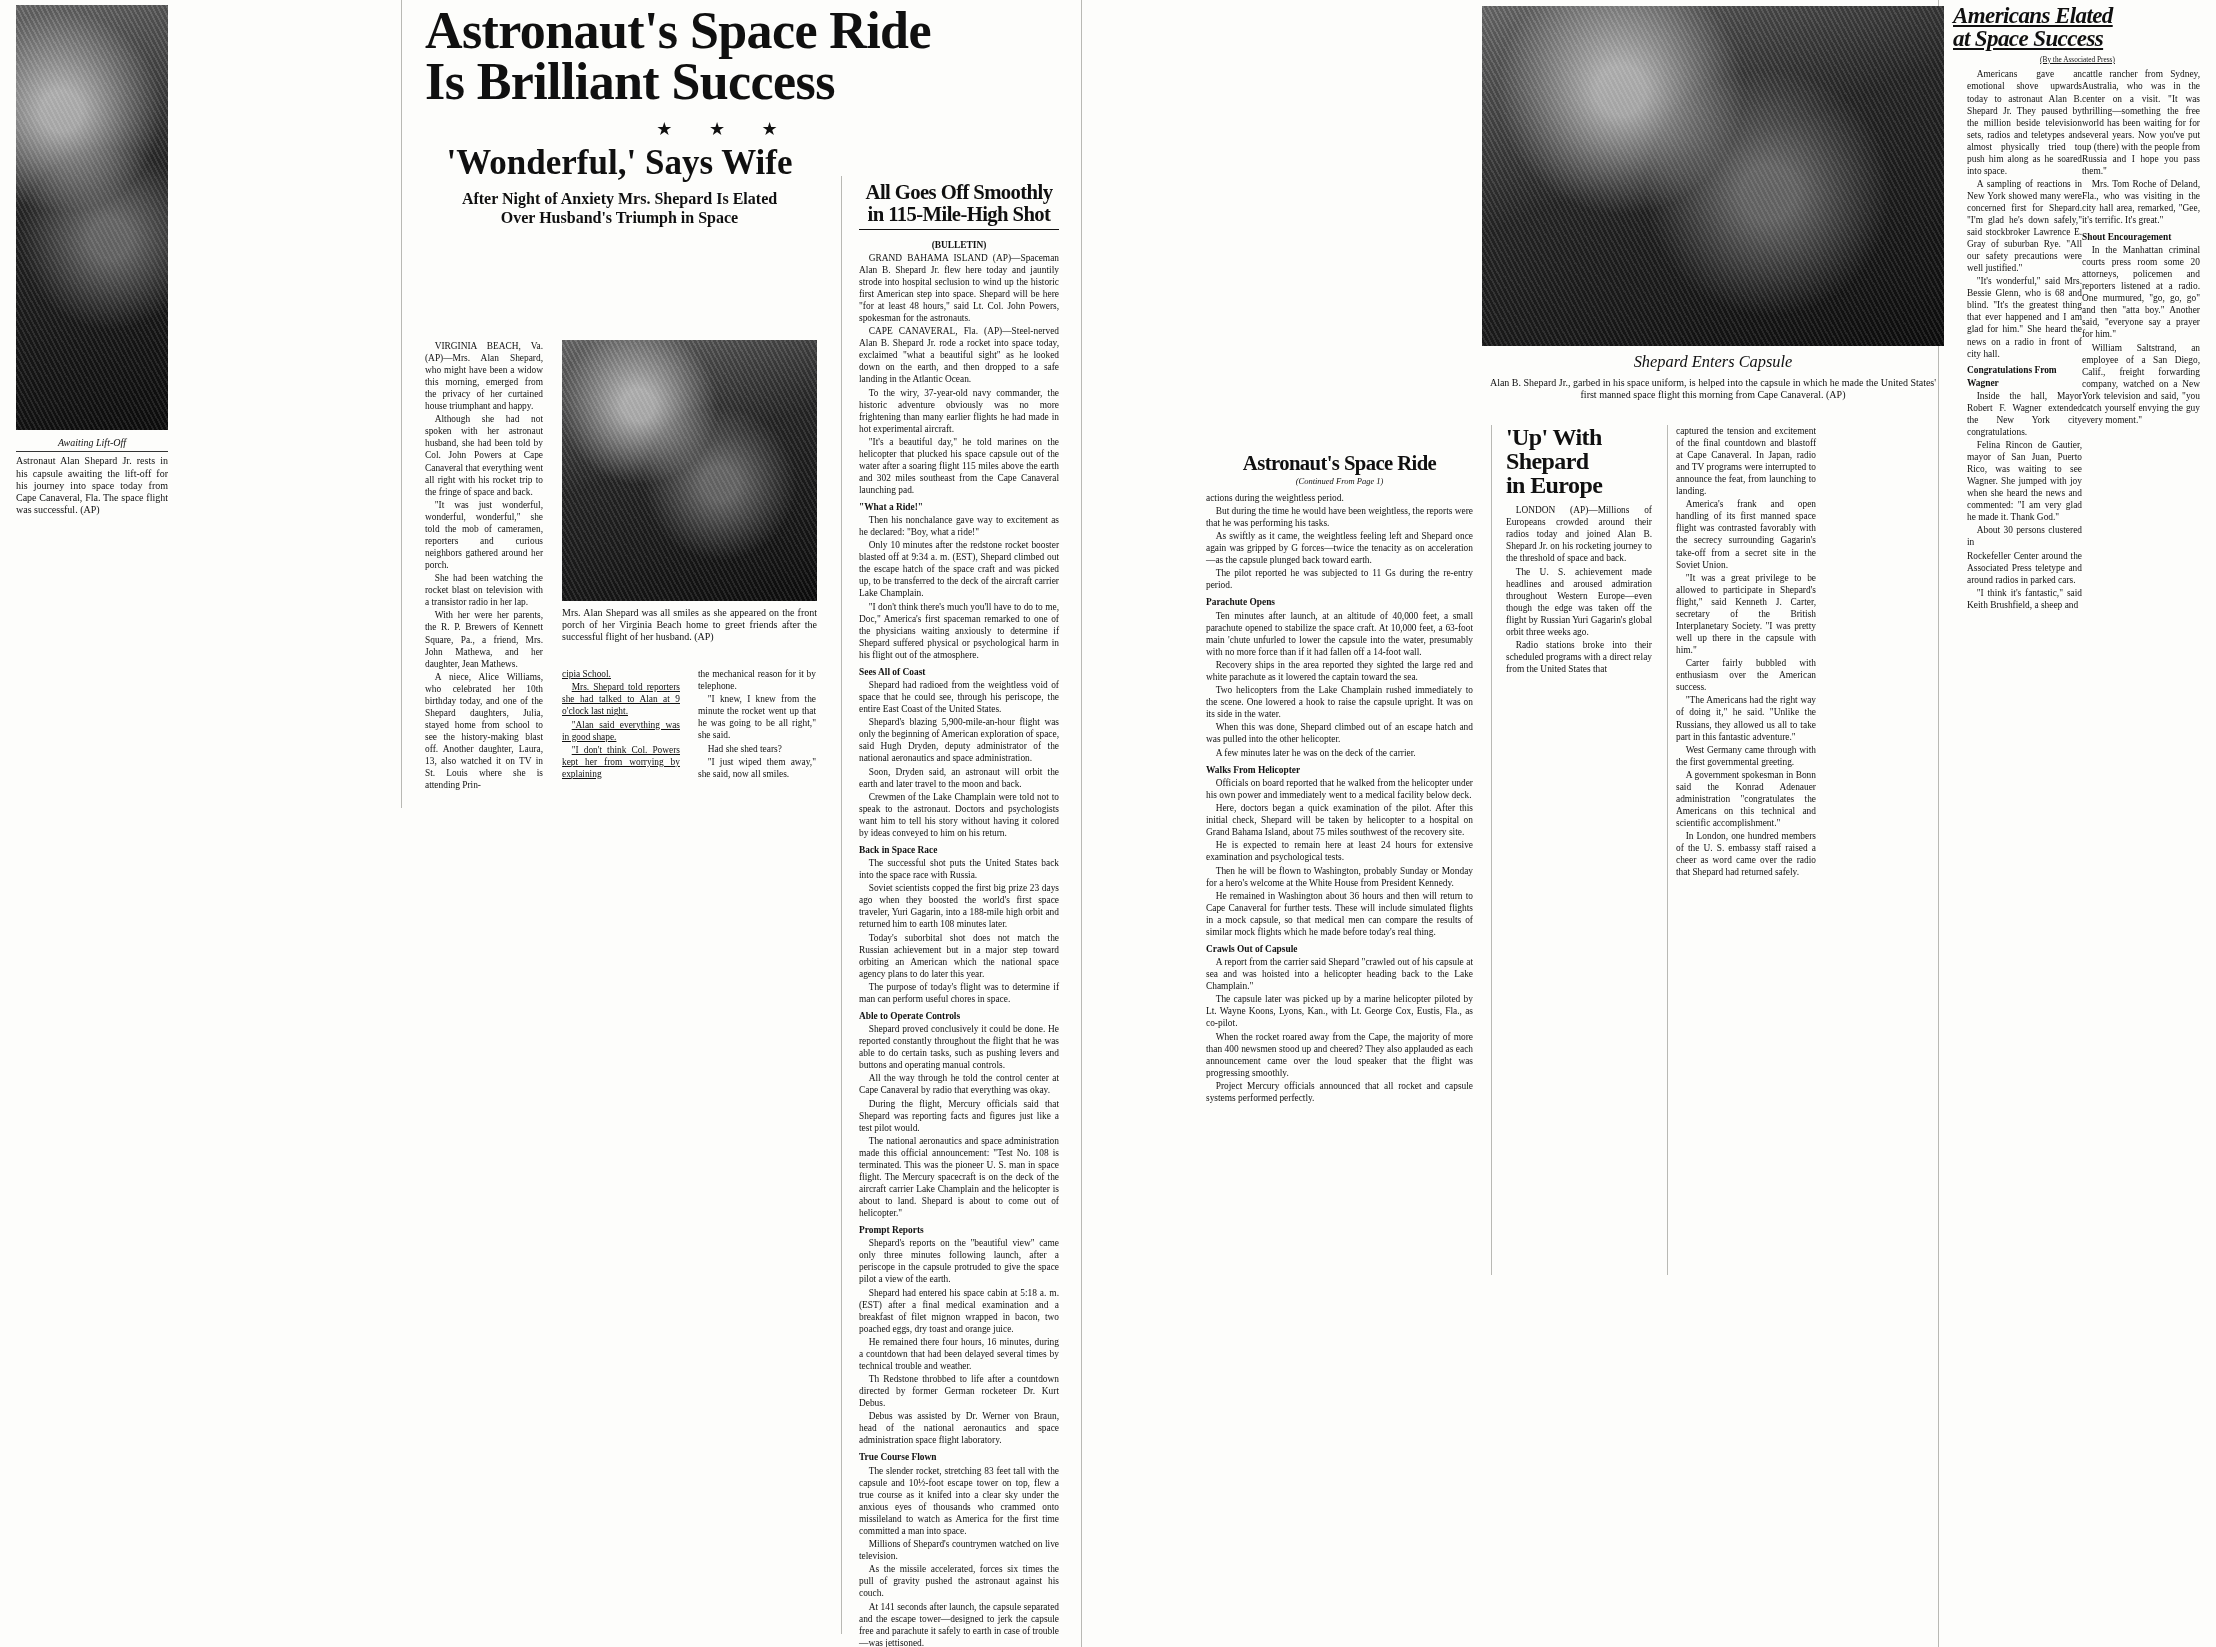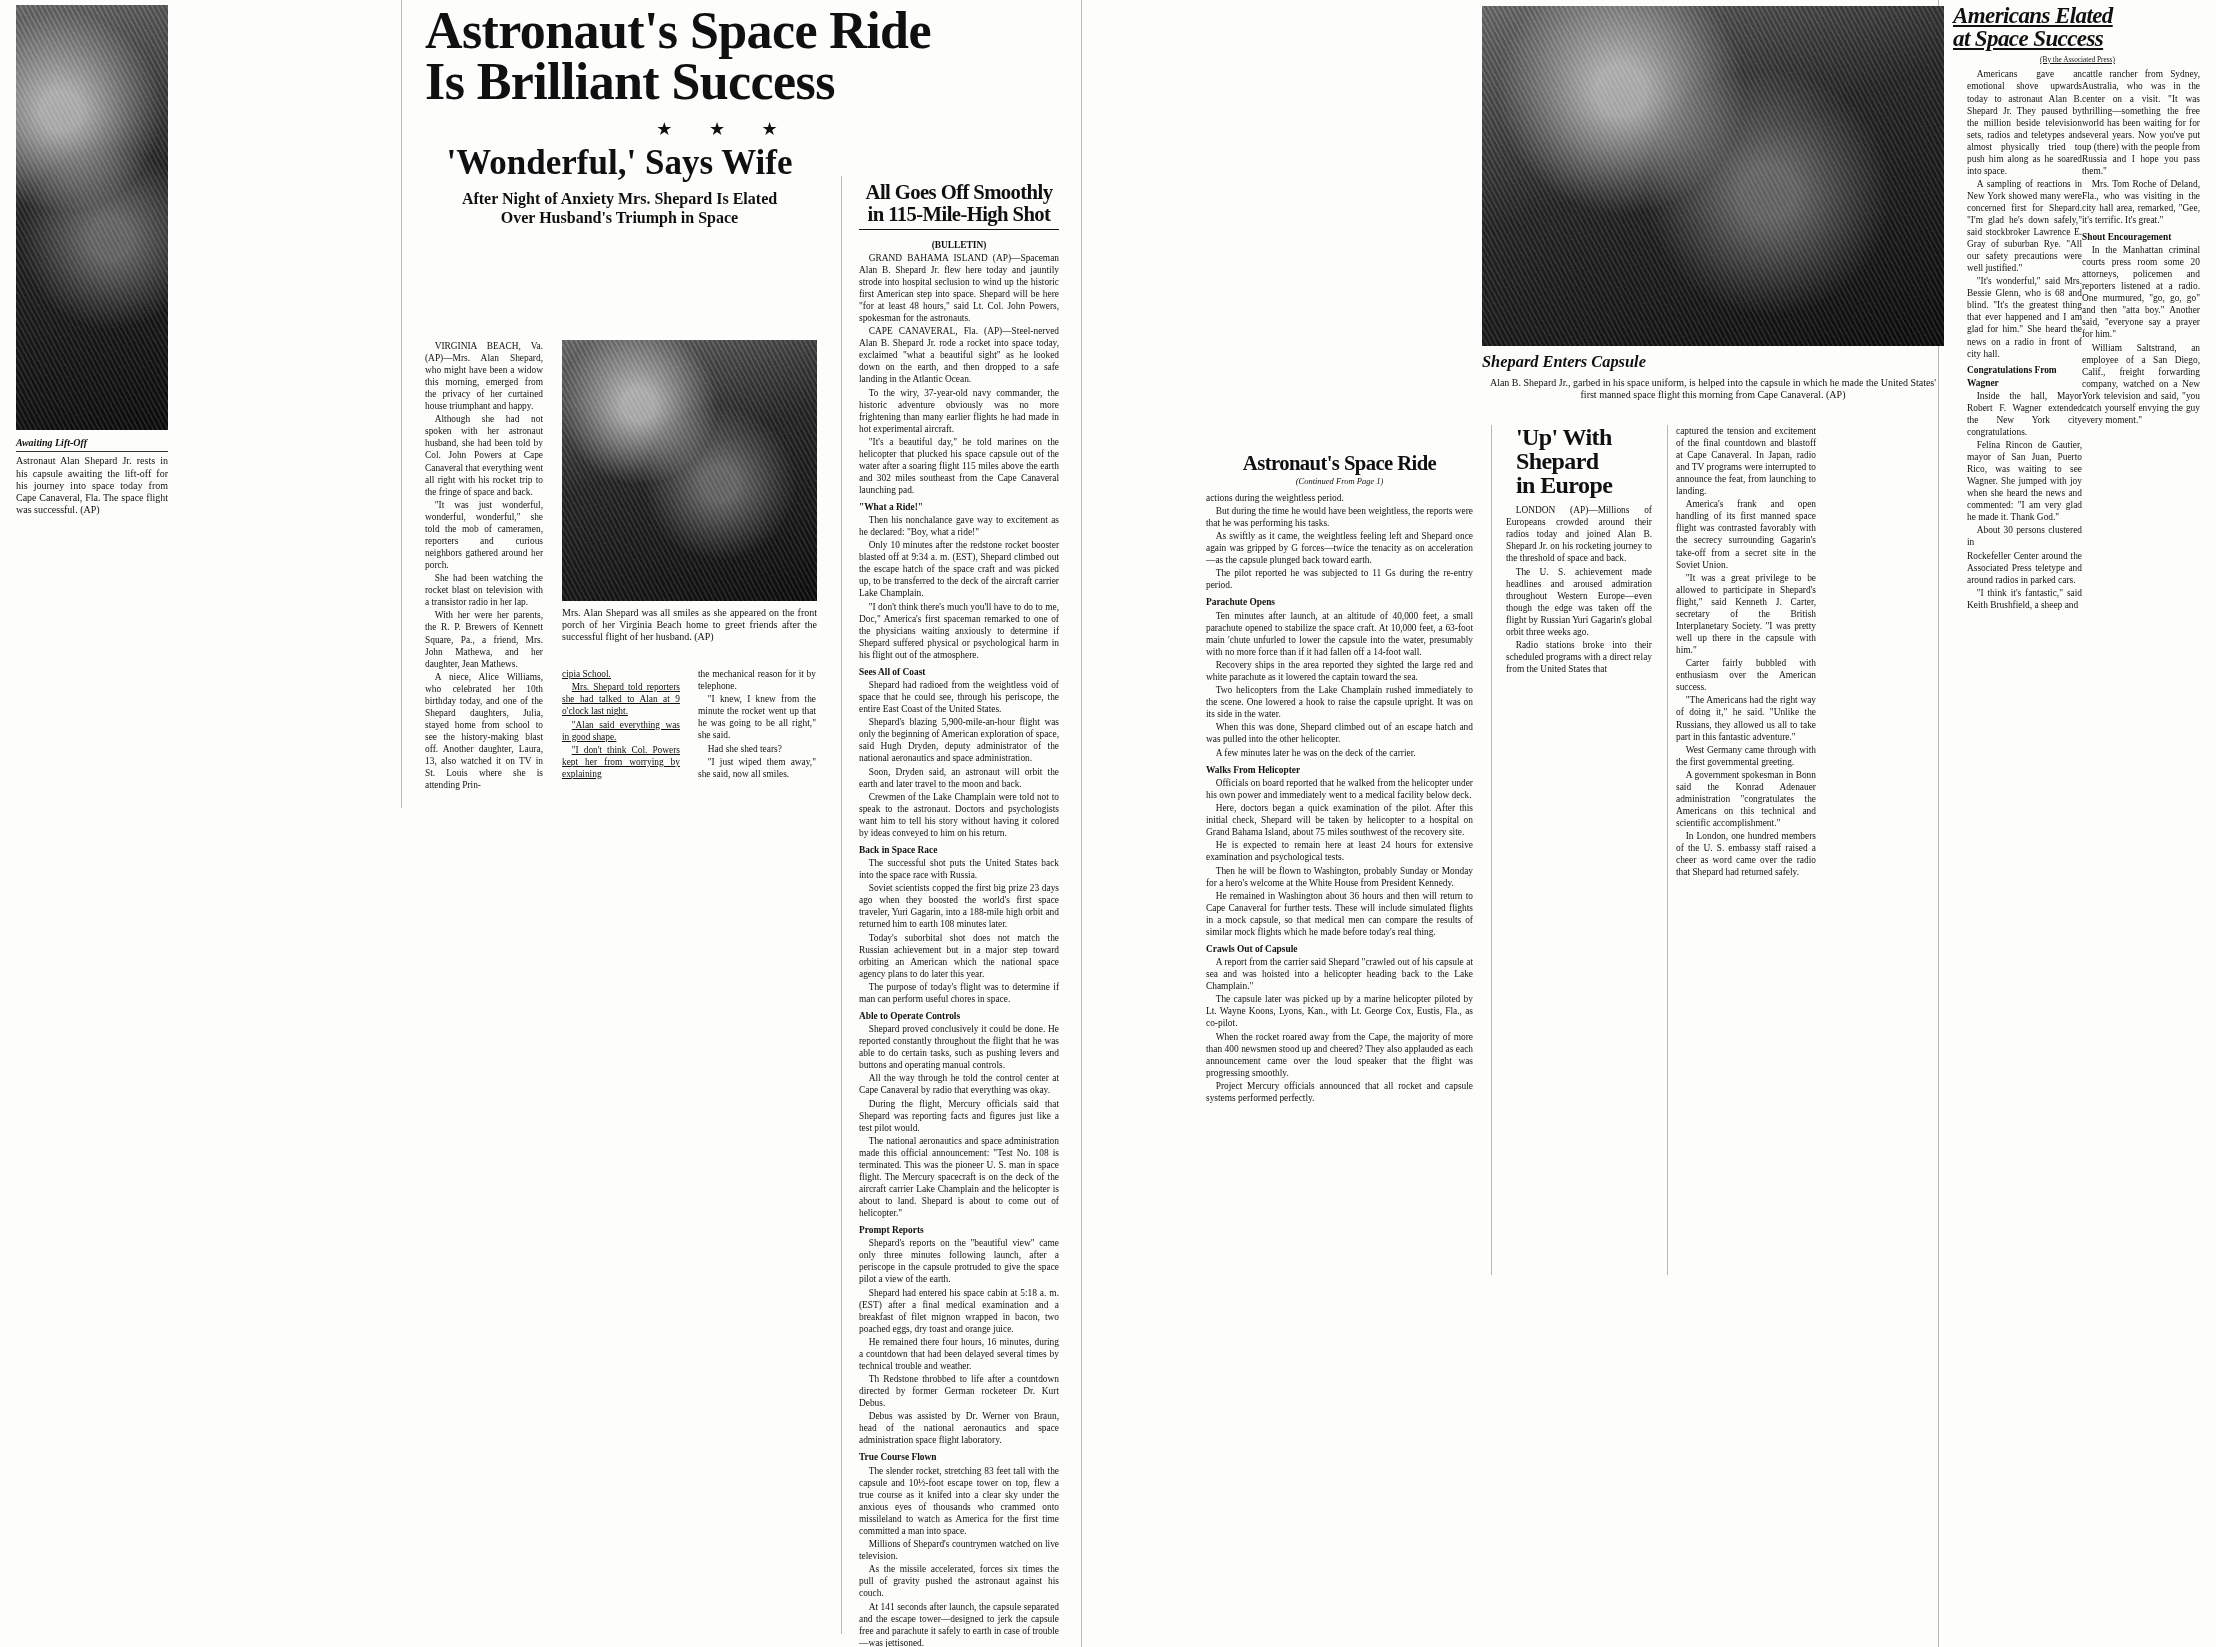--- a/index.html
+++ b/index.html
@@ -76,22 +76,22 @@
     position: absolute;
     inset: 0;
     background:
       radial-gradient(circle at 30% 25%, rgba(255,255,255,0.55) 0 6%, rgba(255,255,255,0) 30%),
       radial-gradient(circle at 62% 55%, rgba(255,255,255,0.30) 0 8%, rgba(255,255,255,0) 36%),
       repeating-linear-gradient(62deg, rgba(255,255,255,0.09) 0 1.8px, rgba(0,0,0,0.12) 1.8px 4.3px),
       linear-gradient(160deg, #6d6d6d 0%, #262626 45%, #0d0d0d 100%);
   }
   .italic-cap {
     font-style: italic;
-    font-weight: bold;
-    text-align: left;
+    font-weight: normal;
+    text-align: center;
   }
 
   
   #left-col { position: absolute; left: 16px; top: 4.9px; width: 152px; }
   #photo-liftoff { width: 152px; height: 425px; }
   #liftoff-title { font-size: 10px; margin-top: 7px; }
   #liftoff-caption { margin-top: 3.6px; }
 
   
   #headline-block { position: absolute; left: 425px; top: 6px; width: 589px; }
@@ -113,21 +113,21 @@
   #center-head { font-size: 20.7px; text-align: center; line-height: 1.05; }
   #center-body { margin-top: 8.5px; }
 
   
   #cont-col { position: absolute; left: 1206px; top: 453px; width: 267px; }
   #cont-head { font-size: 20.7px; text-align: center; font-weight: bold; }
   #cont-sub { font-size: 8.5px; font-style: italic; text-align: center; margin: 2.4px 0 6px 0; }
 
   
   #europe-col { position: absolute; left: 1506px; top: 425px; width: 146px; }
-  #europe-head { font-size: 24px; line-height: 1.0; font-weight: bold; margin-left: 10px; }
+  #europe-head { font-size: 24px; line-height: 1.0; font-weight: bold; }
   #europe-body { margin-top: 7.3px; }
 
   
   #tail-col { position: absolute; left: 1676px; top: 425px; width: 140px; }
 
   
   #photo-capsule { position: absolute; left: 1482px; top: 6px; width: 462px; height: 340px; }
   #capsule-title { position: absolute; left: 1482px; top: 352px; width: 462px; font-size: 16.4px; }
   #capsule-cap { position: absolute; left: 1482px; top: 377px; width: 462px; }
 

